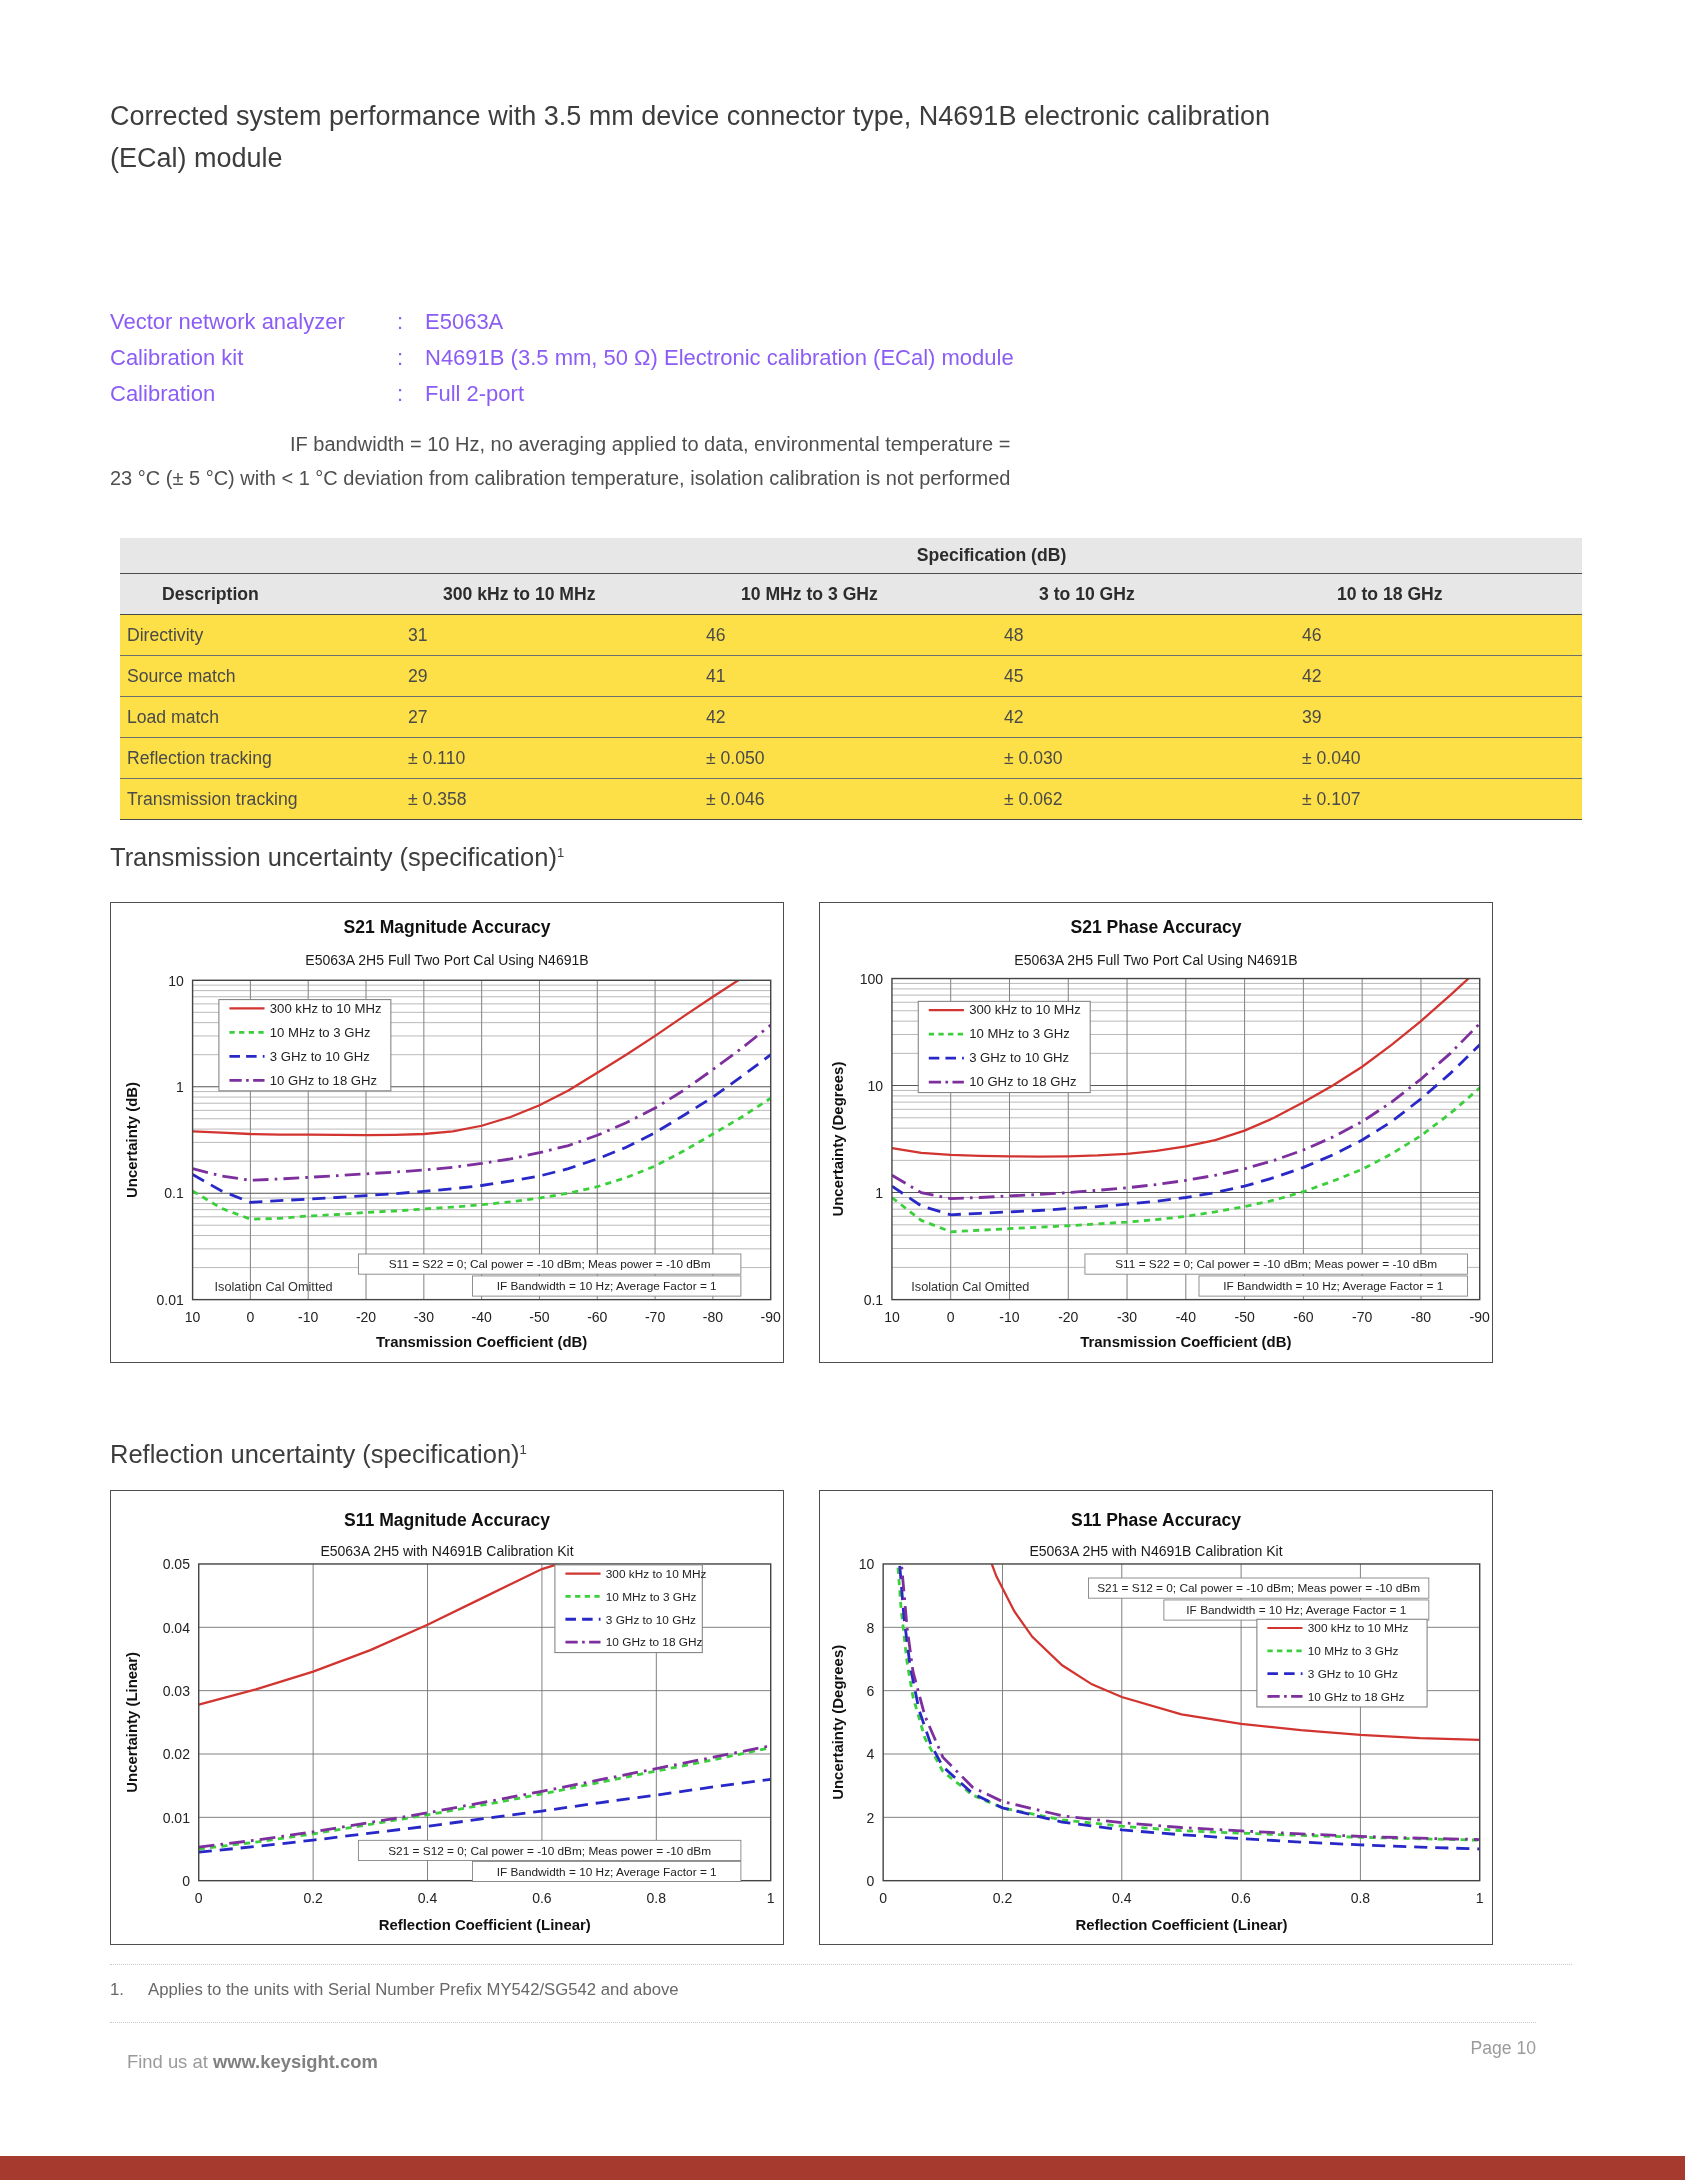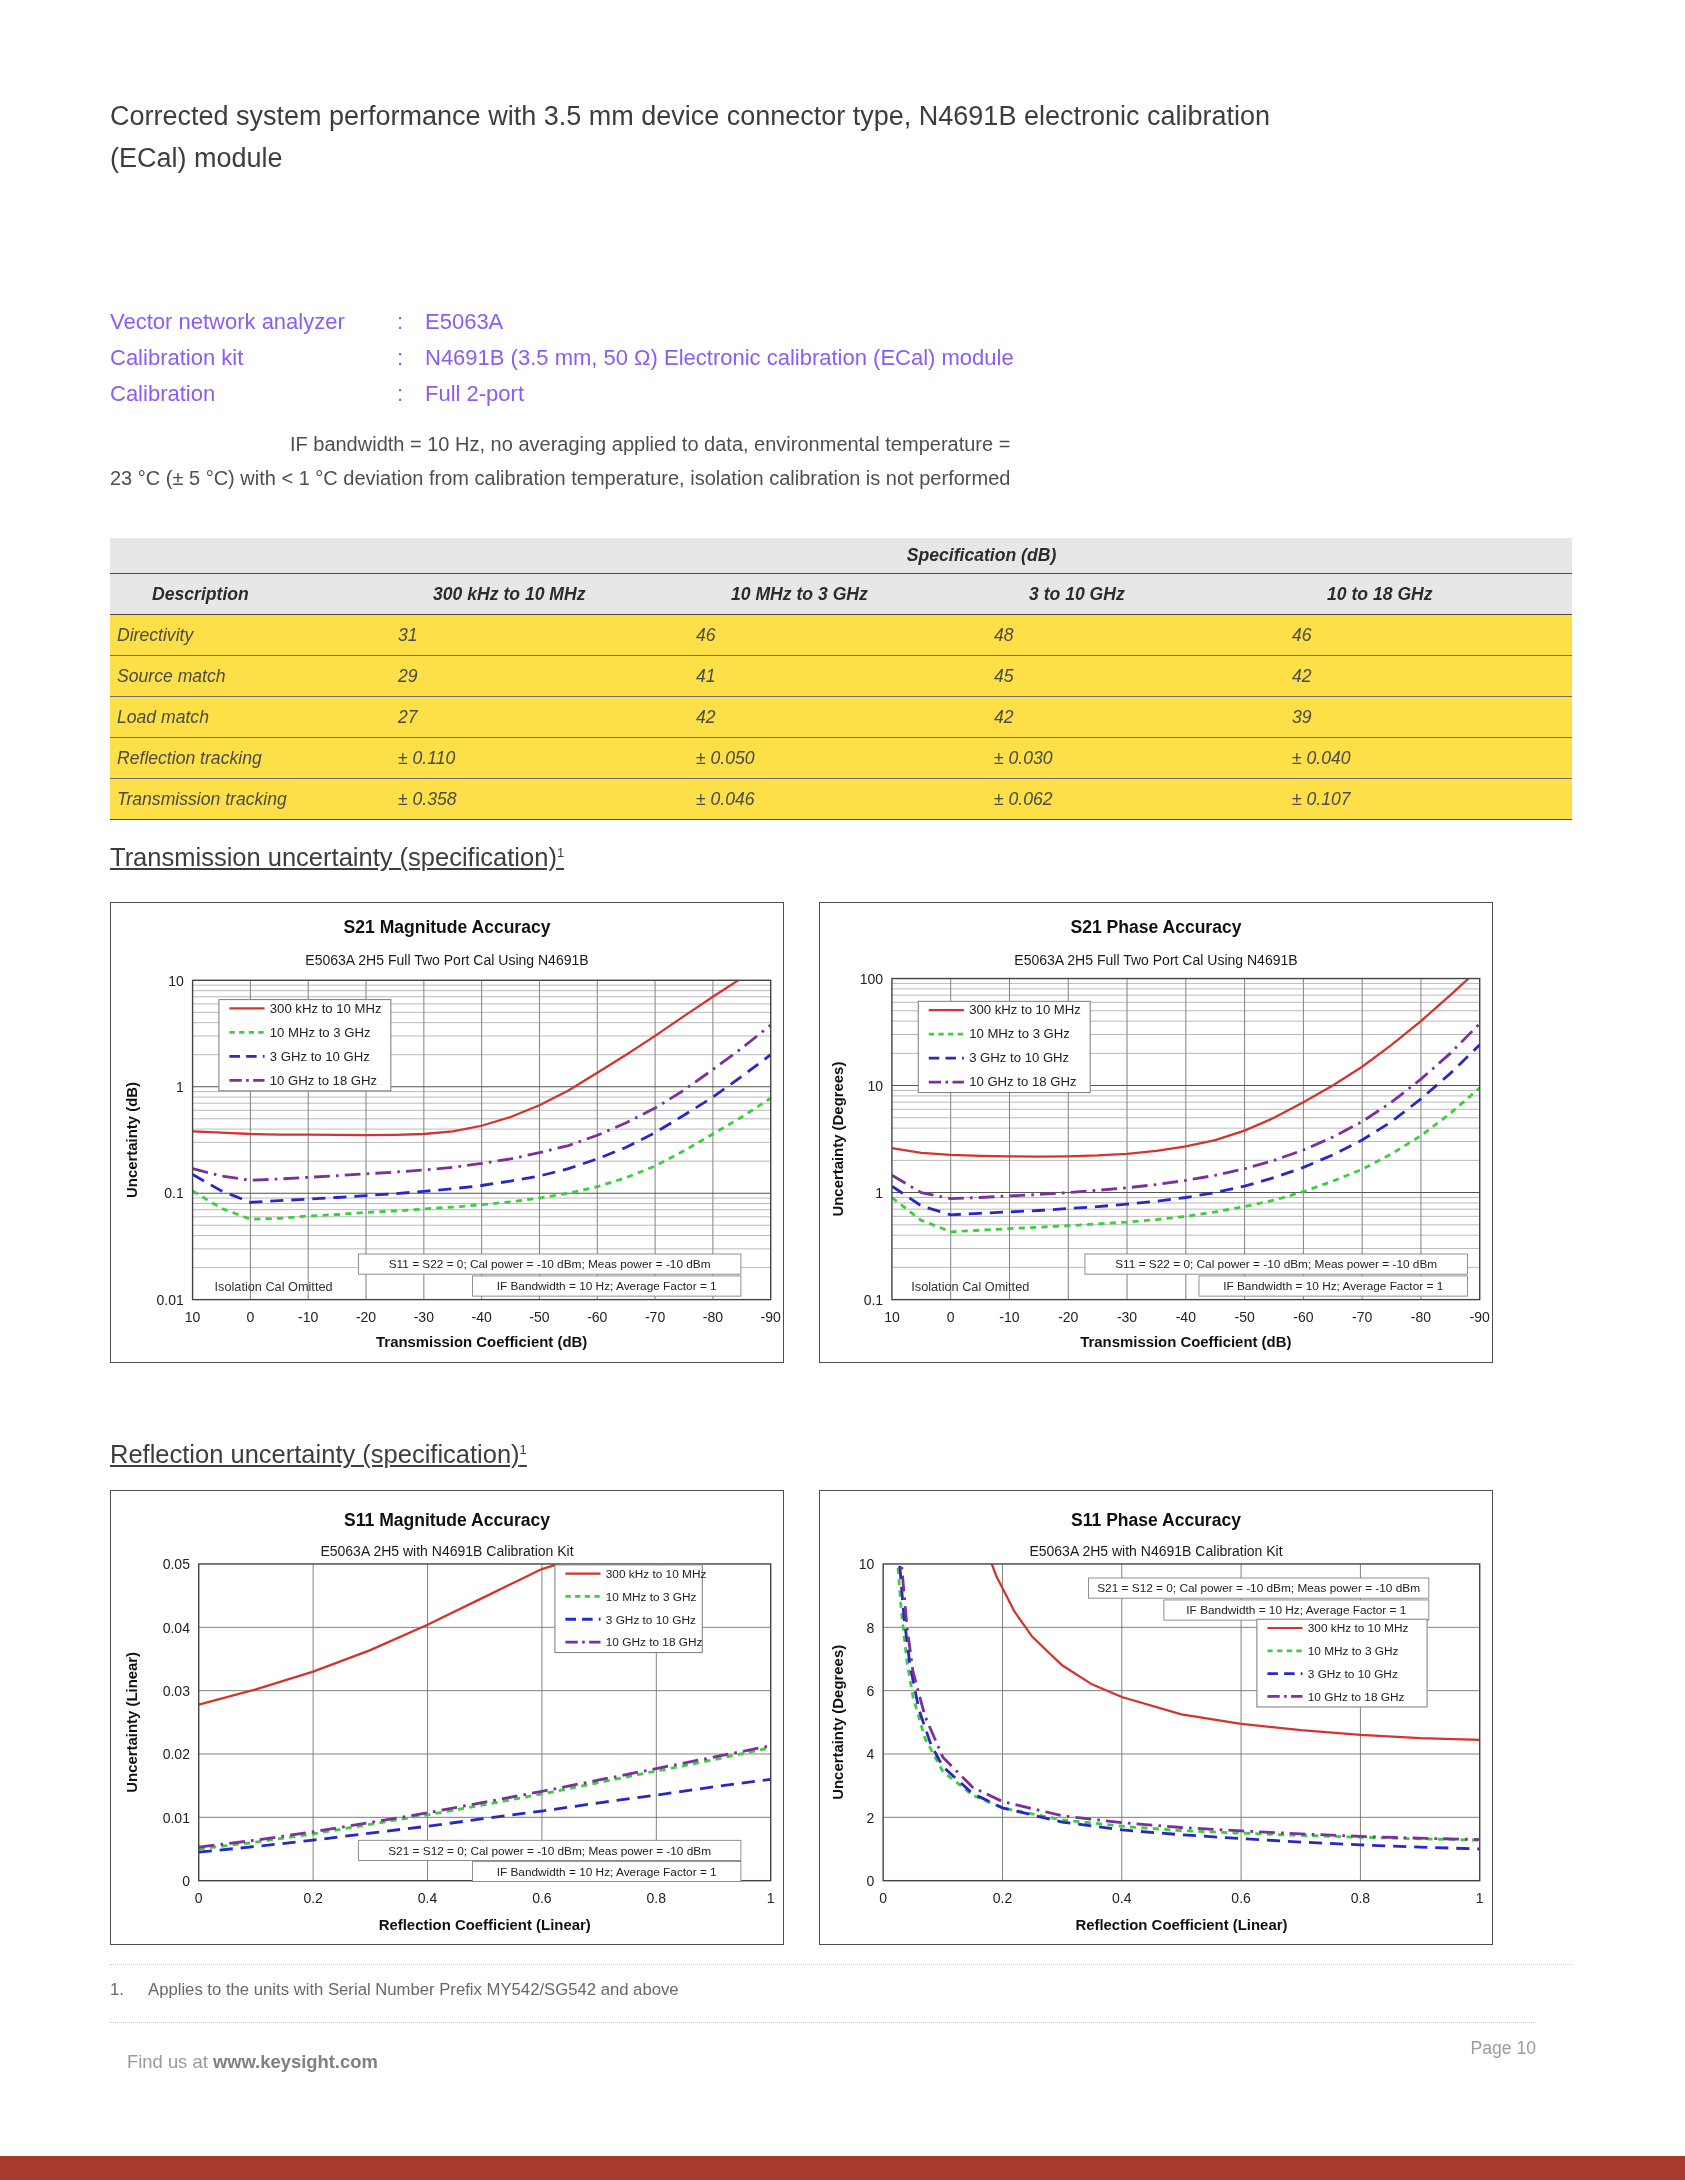--- a/index.html
+++ b/index.html
@@ -10,34 +10,34 @@
   .page-title{left:110px;top:95px;width:1440px;font-size:27px;line-height:42px;
               color:#3d3d3d;font-weight:400;}
 
   .info{left:110px;top:304px;font-size:22px;color:#8b5cf6;}
   .info-row{display:flex;line-height:36px;}
   .info-label{width:287px;}
   .info-colon{width:28px;}
 
   .conds{left:110px;top:427px;font-size:20px;color:#4f4f4f;line-height:34px;text-align:right;}
 
-  .spec{left:110px;top:538px;width:1462px;font-style:italic;}
+  .spec{left:120px;top:538px;width:1462px;}
   .spec-band{display:grid;grid-template-columns:281px 1181px;height:35px;
              background:#e7e7e7;border-bottom:1.8px solid #4a4a4a;}
   .spec-band-label{text-align:center;font-weight:bold;font-size:17.6px;line-height:35px;color:#2c2c2c;}
   .spec-head{display:grid;grid-template-columns:281px 298px 298px 298px 285px;height:40px;
              background:#e7e7e7;border-bottom:1.8px solid #4a4a4a;
              font-weight:bold;font-size:17.6px;color:#2c2c2c;padding-left:35px;}
   .spec-head div{line-height:40px;padding-left:7px;}
   .spec-row{display:grid;grid-template-columns:281px 298px 298px 298px 285px;height:40px;
             border-bottom:0.9px solid #6e6e6e;font-size:17.6px;color:#4a4a4a;background:#fde047;}
   .spec-row div{line-height:40px;padding-left:7px;}
   .spec-row.last{border-bottom:1.8px solid #4a4a4a;}
 
-  .sec-h{font-size:25.5px;color:#3d3d3d;text-decoration:underline;}
+  .sec-h{font-size:25.5px;color:#3d3d3d;}
   .sec-h sup{font-size:13px;}
 
   .chartbox{position:absolute;width:672px;border:1.8px solid #4f4f4f;background:#fff;}
   svg text{font-family:"Liberation Sans",sans-serif;}
   .ct{font-size:20px;font-weight:bold;fill:#101010;}
   .cs{font-size:16px;fill:#1a1a1a;}
   .tk{font-size:16px;fill:#222;}
   .al{font-size:17px;font-weight:bold;fill:#101010;}
   .lg{font-size:15px;fill:#222;}
   .lgs{font-size:13.5px;fill:#222;}

